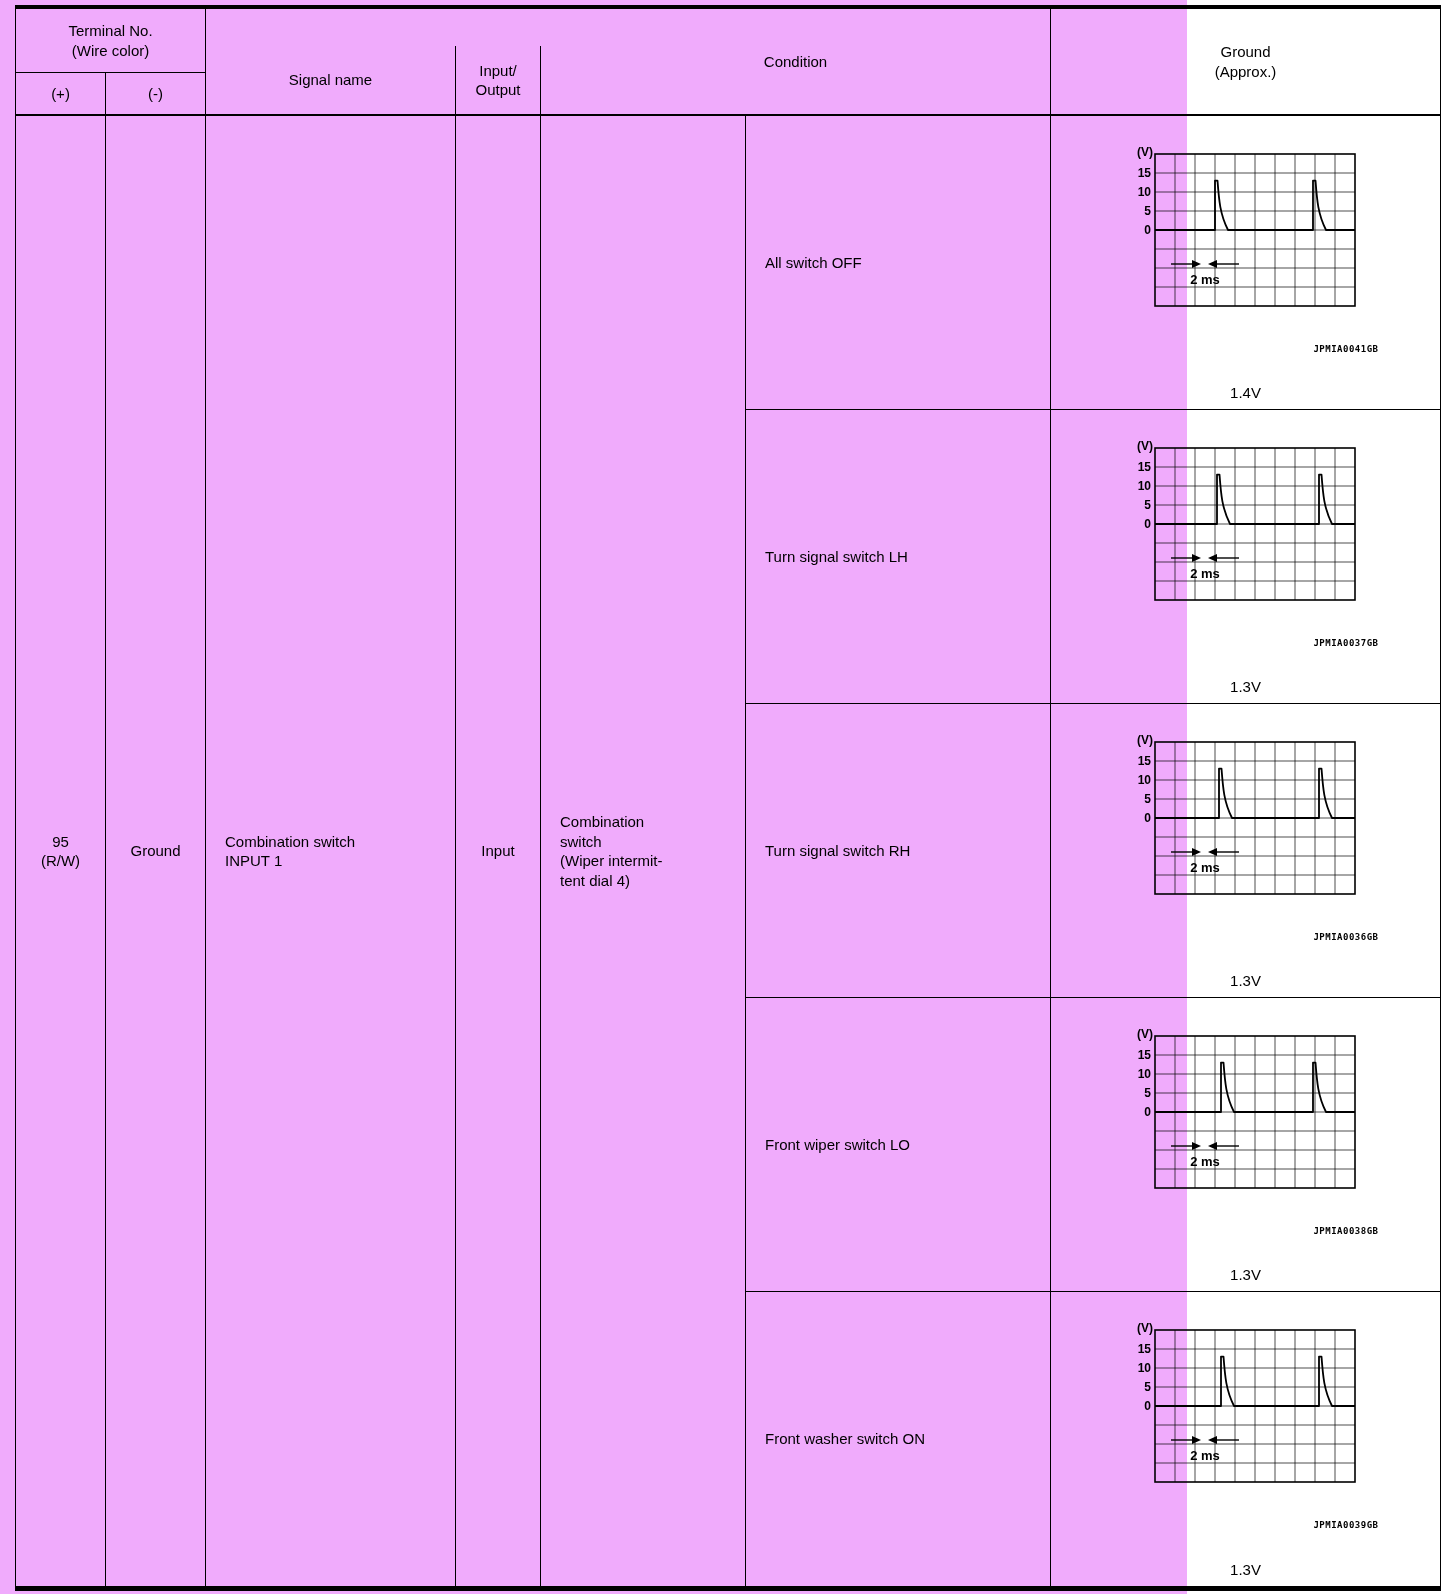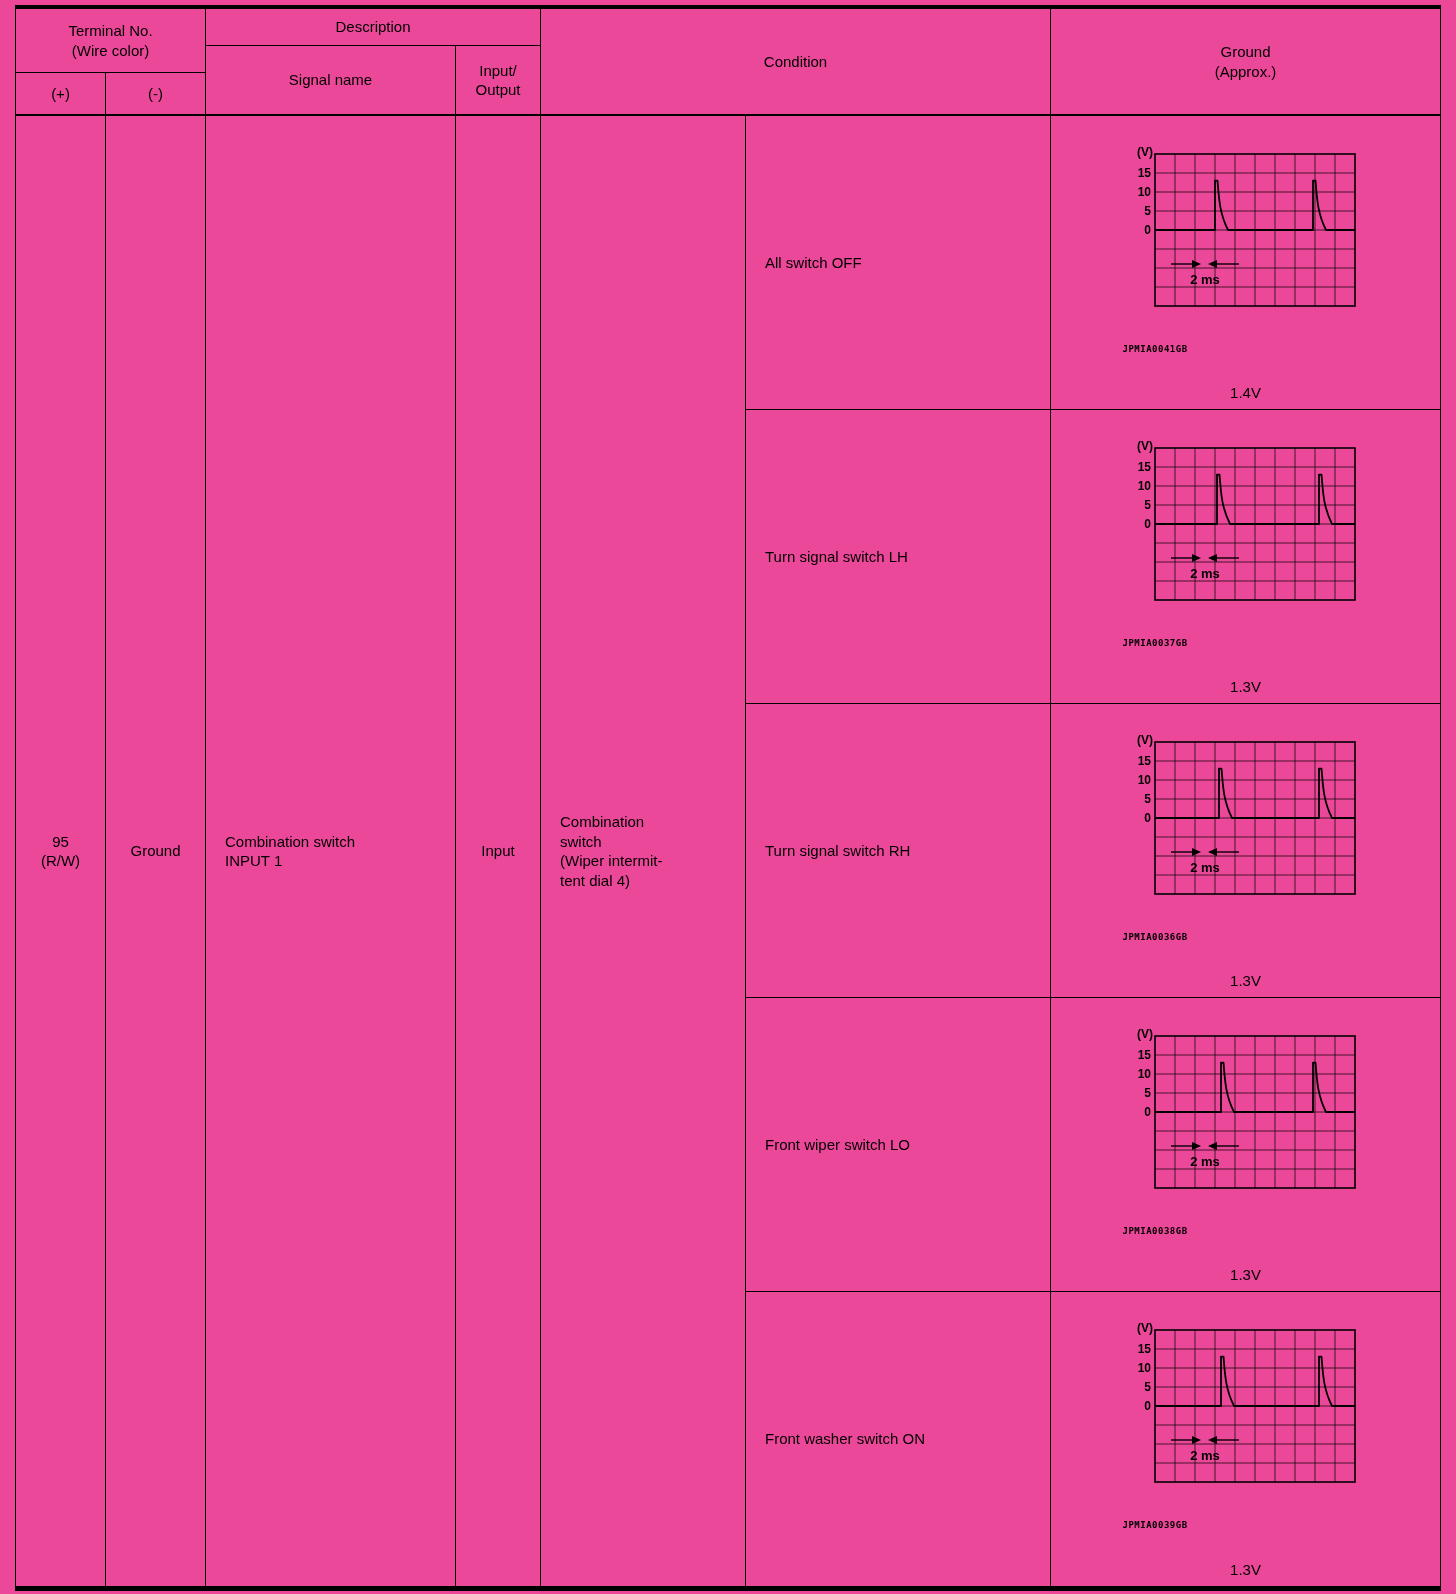--- a/index.html
+++ b/index.html
@@ -1,16 +1,16 @@
 <!DOCTYPE html>
 <html><head>
 <meta charset="utf-8">
 <style>
   html,body{margin:0;padding:0;background:#fff;color:#000;font-family:"Liberation Sans",sans-serif;}
-  .page{width:1456px;height:1594px;box-sizing:border-box;padding:5px 15px 0 15px;background:#ec4899;}
+  .page{width:1187px;height:1594px;box-sizing:border-box;padding:5px 15px 0 15px;background:#f0abfc;}
   .sigtable{
     display:grid;
     box-sizing:border-box;
     width:1426px;
     grid-template-columns:90px 100px 250px 85px 205px 305px 1fr;
     grid-template-rows:37px 27px 43px repeat(5,294px);
     border-top:4px solid #000;
     border-bottom:5px solid #000;
     border-left:1px solid #000;
     border-right:1px solid #000;
@@ -48,21 +48,21 @@
   .c-cond5{grid-area:8/6/9/7;}
   .c-sval1{grid-area:4/7/5/8;}
   .c-sval2{grid-area:5/7/6/8;}
   .c-sval3{grid-area:6/7/7/8;}
   .c-sval4{grid-area:7/7/8/8;}
   .c-sval5{grid-area:8/7/9/8;}
 
   .valcell{display:flex;flex-direction:column;align-items:center;justify-content:center;}
   .scope-wrap{width:246px;}
   .img-code{
-    text-align:left;
+    text-align:right;
     font-family:"DejaVu Sans Mono",monospace;
     font-size:9px;font-weight:bold;letter-spacing:.5px;
     margin-top:2px;margin-right:-10px;
   }
   .volt{text-align:right;font-size:15px;margin-top:8px;}
 
   
   .gl{stroke:#000;stroke-width:.7;}
   .frame{fill:none;stroke:#000;stroke-width:1.6;}
   .trace{fill:none;stroke:#000;stroke-width:1.8;stroke-linejoin:round;}
@@ -72,21 +72,20 @@
   .ah{fill:#000;stroke:none;}
 </style>
 </head>
 <body>
 
 <div class="page">
   <div class="sigtable">
 
     <div class="cell c-terminal">Terminal No.
 (Wire color)</div>
-    <div class="cell c-desc">Description</div>
     <div class="cell c-cond-h hb">Condition</div>
     <div class="cell c-val-h hb noright">Ground
 (Approx.)</div>
     <div class="cell c-signame hb">Signal name</div>
     <div class="cell c-io hb">Input/
 Output</div>
     <div class="cell c-plus hb">(+)</div>
     <div class="cell c-minus hb">(-)</div>
 
     <div class="cell c-term-v nobottom">95

